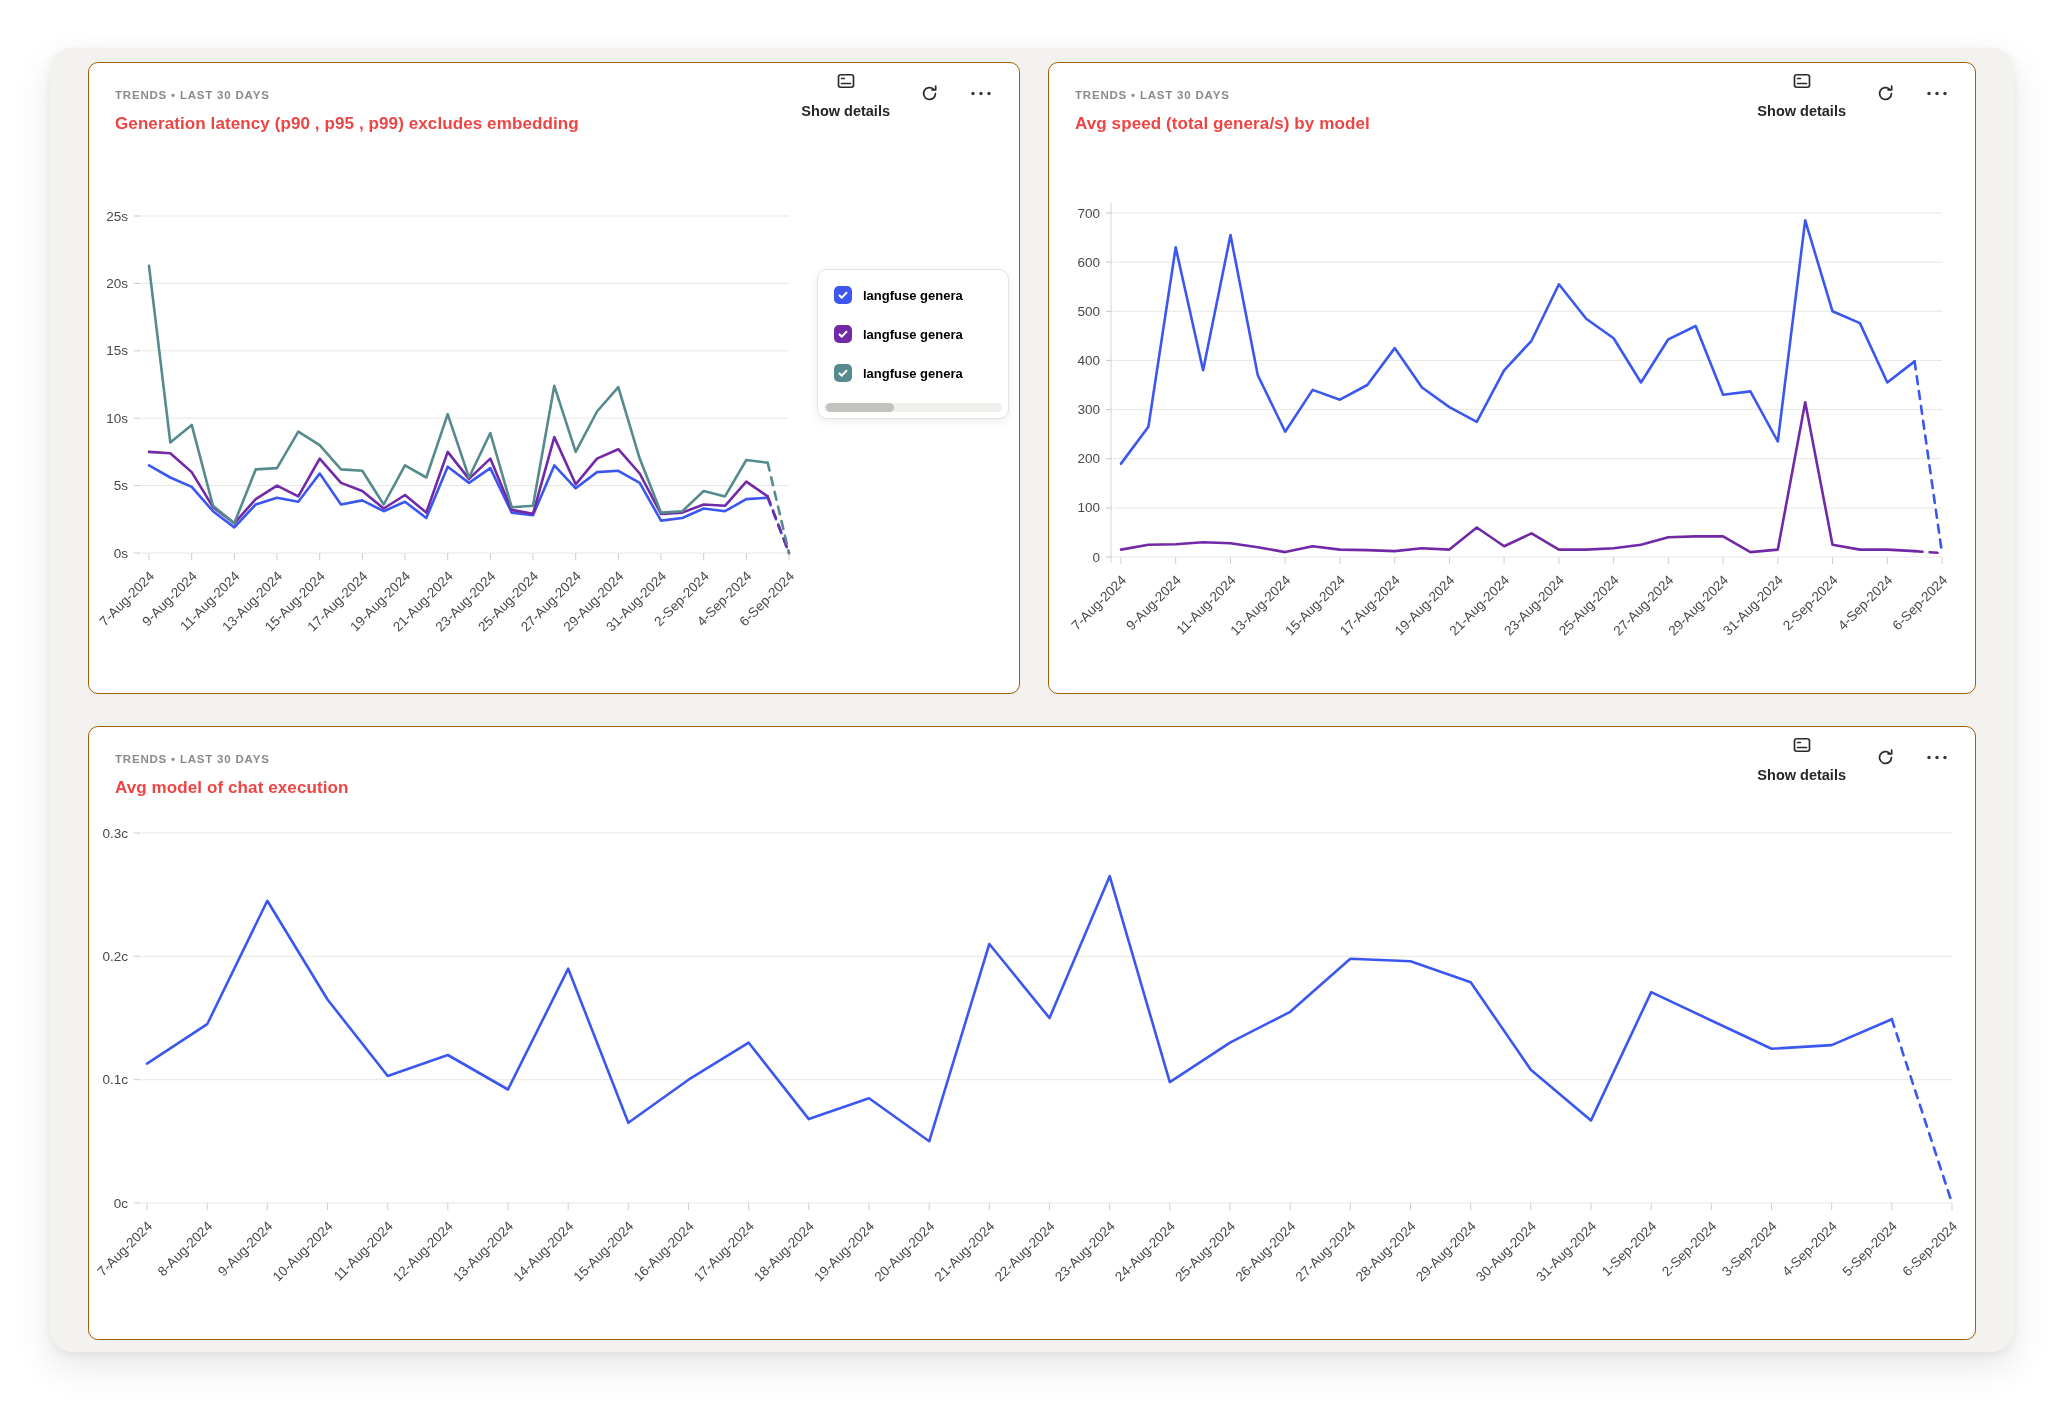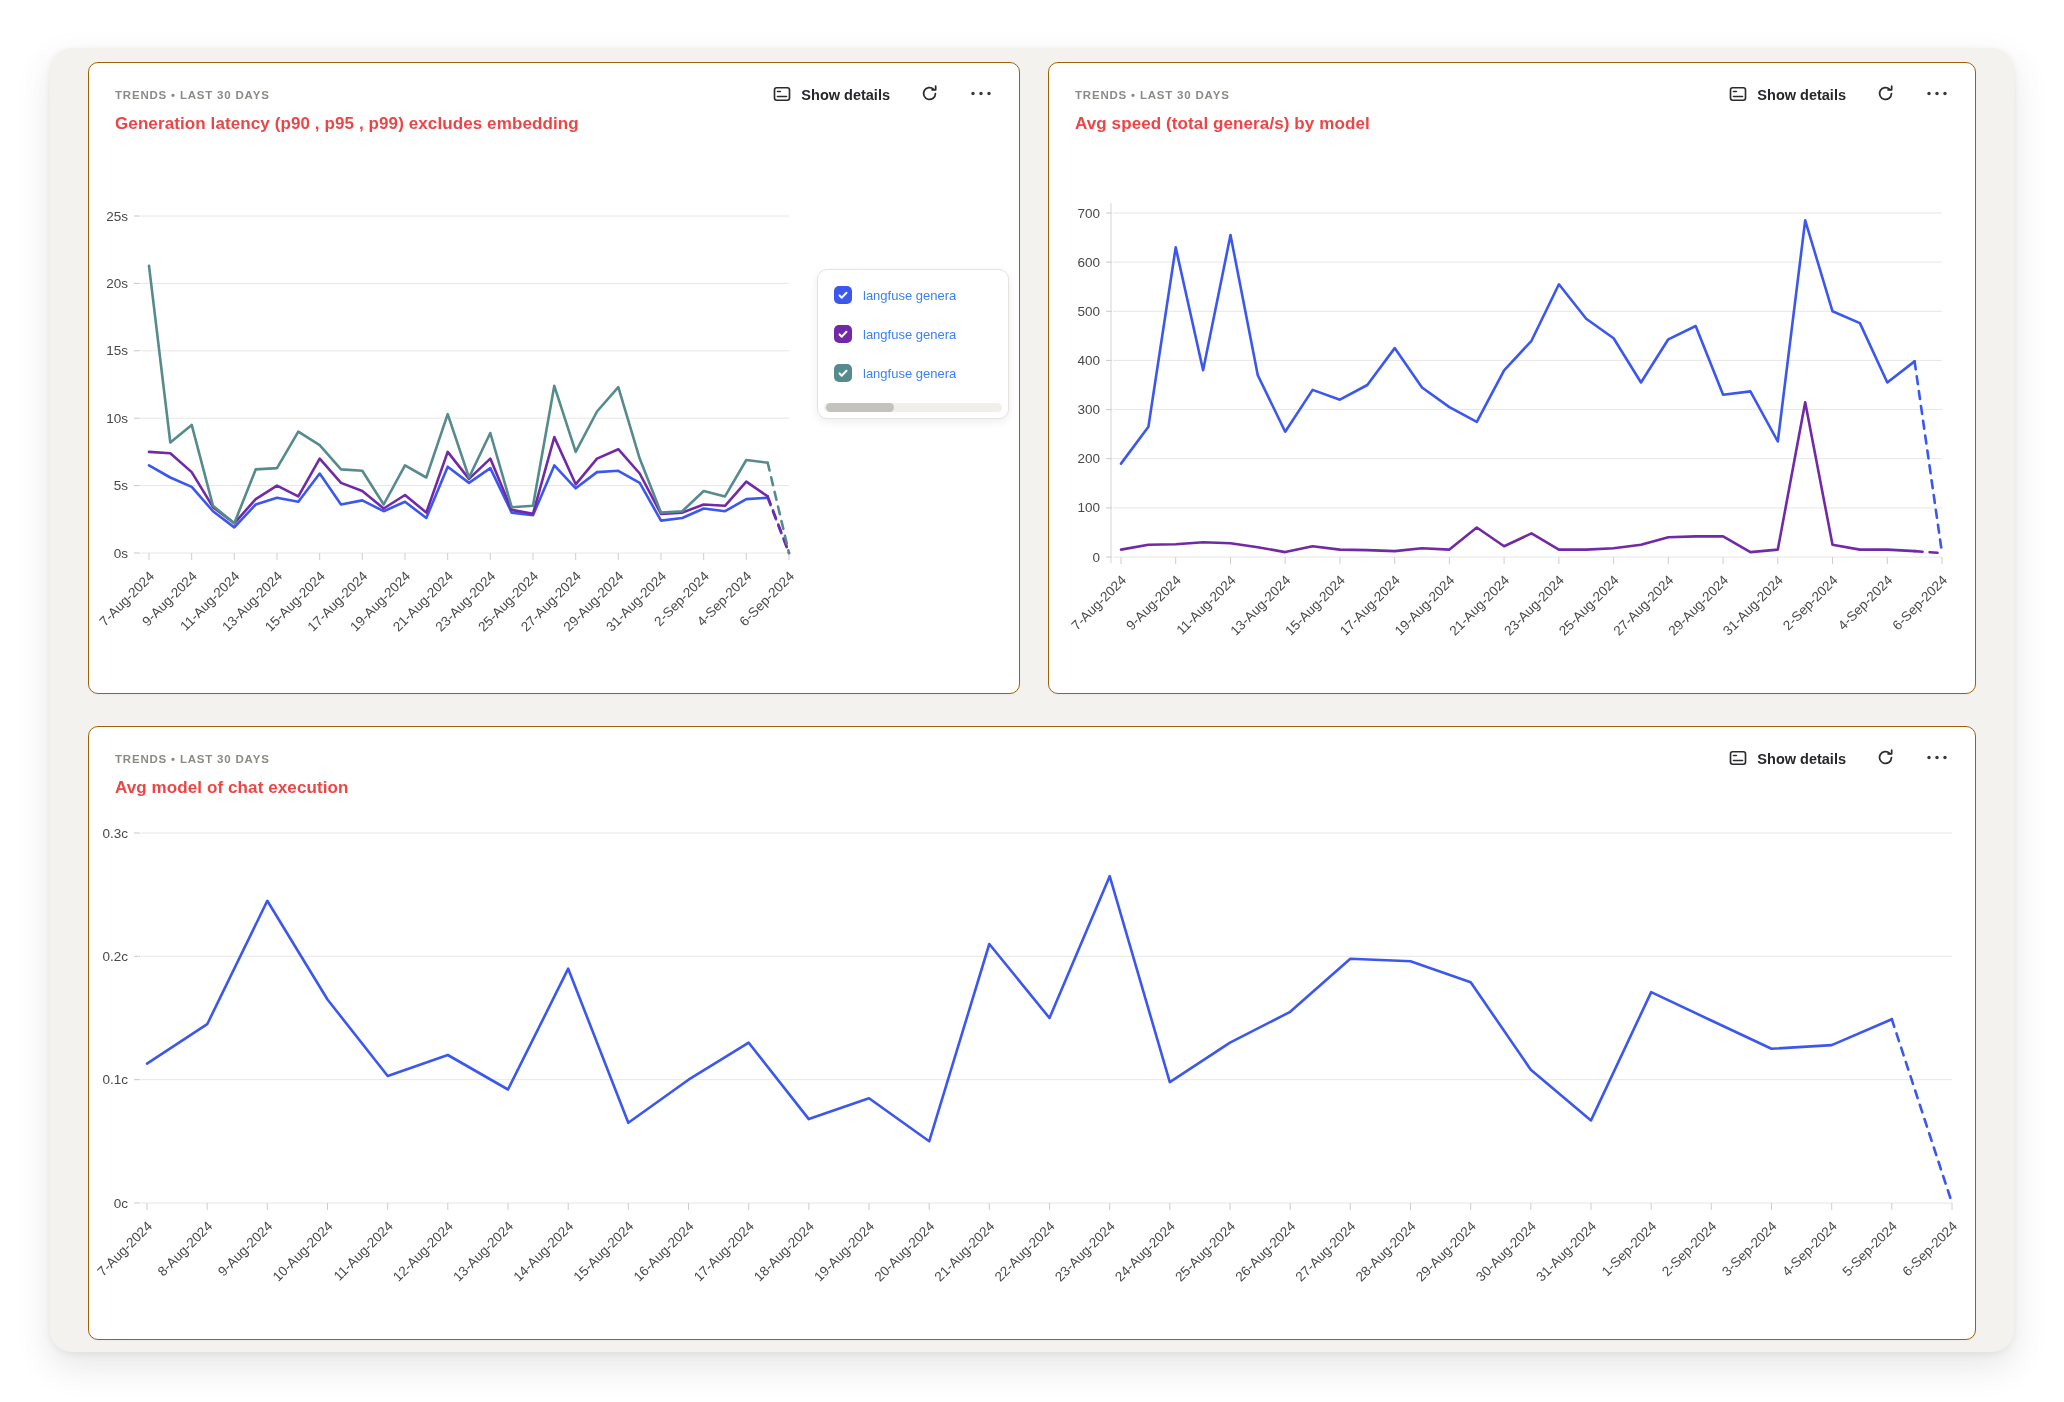--- a/index.html
+++ b/index.html
@@ -9,30 +9,30 @@
   .panel{position:absolute;background:#ffffff;border:1px solid #a16207;border-radius:10px;
     box-shadow:0 1px 2px rgba(0,0,0,.03);box-sizing:border-box;overflow:hidden;}
   .panel-1{left:38px;top:14px;width:932px;height:632px;}
   .panel-2{left:998px;top:14px;width:928px;height:632px;}
   .panel-3{left:38px;top:678px;width:1888px;height:614px;}
   .panel header{padding:20px 26px 0 26px;}
   .head-row{display:flex;align-items:center;justify-content:space-between;height:24px;}
   .eyebrow{font-size:11.5px;font-weight:700;letter-spacing:.8px;color:#8b8b86;text-transform:uppercase;}
   .actions{display:flex;align-items:center;gap:30px;}
   .show-details{display:flex;align-items:center;gap:9px;background:none;border:none;padding:0;cursor:pointer;
-    font-family:inherit;font-size:14.5px;font-weight:700;color:#26262b;}
+    font-family:inherit;font-size:14.5px;font-weight:700;color:#26262b;flex-direction:column;}
   .icon-btn{background:none;border:none;padding:0;cursor:pointer;display:flex;align-items:center;}
   .panel h2{margin:7px 0 0 0;font-size:17px;font-weight:700;color:#ef4444;letter-spacing:.1px;}
   svg.chart{position:absolute;left:0;display:block;}
   .ytick,.xtick{font-family:"Liberation Sans",sans-serif;font-size:13.5px;fill:#48484a;}
   .legend{position:absolute;left:728px;top:206px;width:192px;background:#ffffff;border:1px solid #e4e3df;
     border-radius:10px;box-shadow:0 3px 10px rgba(0,0,0,.07);padding:16px 16px 0 16px;box-sizing:border-box;}
   .legend-row{display:flex;align-items:center;gap:11px;margin-bottom:21px;cursor:pointer;}
   .cb{width:18px;height:18px;border-radius:5px;flex:0 0 auto;display:flex;align-items:center;justify-content:center;}
-  .legend-label{font-size:13px;font-weight:400;color:#3b82f6;white-space:nowrap;overflow:hidden;}
+  .legend-label{font-size:13px;font-weight:700;color:#000000;white-space:nowrap;overflow:hidden;}
   .legend-scrollbar{height:9px;background:#f0efec;border-radius:5px;margin:0 -10px 6px -10px;position:relative;}
   .legend-thumb{position:absolute;left:2px;top:0;height:9px;width:38%;background:#c3c2be;border-radius:5px;}
 </style>
 </head>
 <body>
 
 <div class="surface">
 
   <section class="panel panel-1">
     <header>

